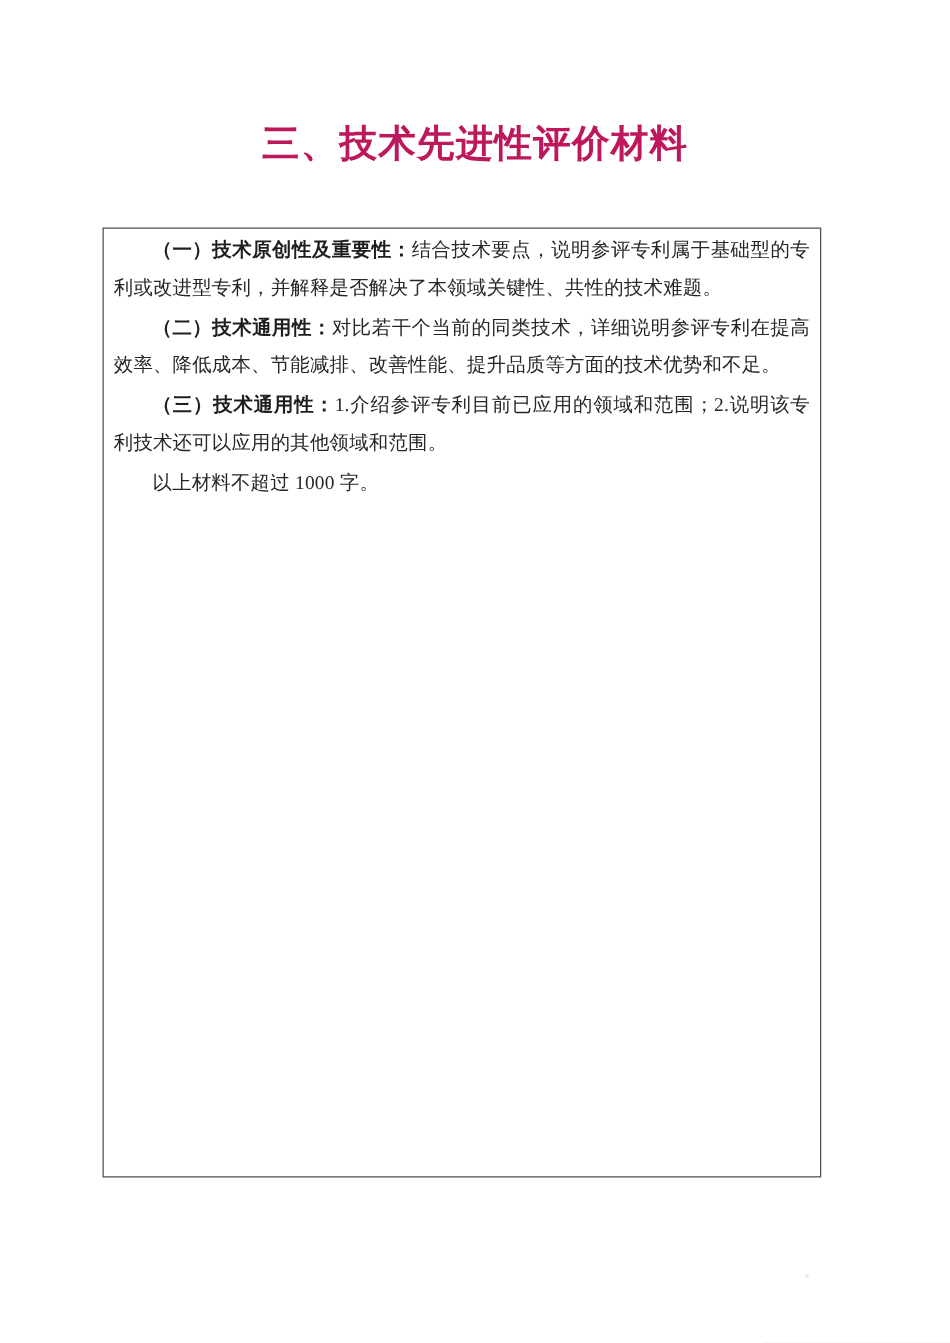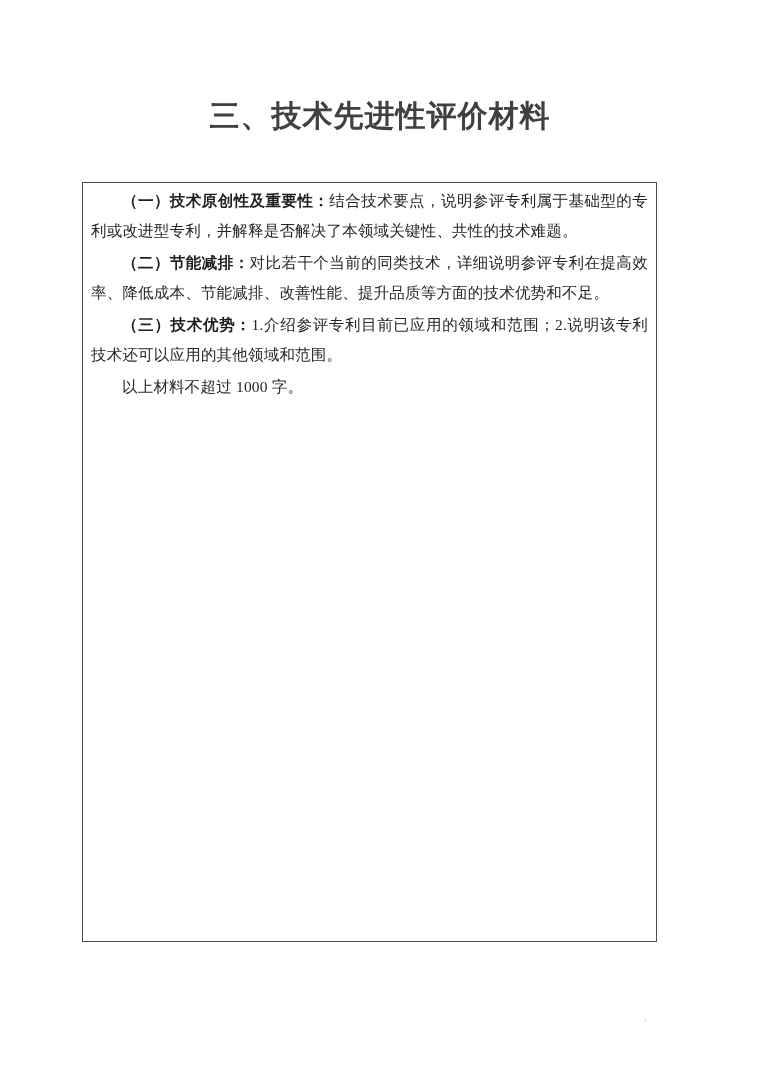--- a/index.html
+++ b/index.html
@@ -20,21 +20,21 @@
     position: absolute;
     top: 98px;
     left: 0;
     width: 100%;
     margin: 0;
     text-align: center;
     font-size: 30px;
     line-height: 36px;
     font-weight: 700;
     letter-spacing: 1px;
-    color: #404040;
+    color: #be185d;
     font-family: "Liberation Serif", "DejaVu Serif", serif;
   }
   .content-box {
     position: absolute;
     left: 82px;
     top: 182px;
     width: 575px;
     height: 760px;
     box-sizing: border-box;
     border: 1px solid #4d4d4d;
@@ -68,23 +68,23 @@
 <body>
 
 <div class="page">
 
   <h1 class="doc-title">三、技术先进性评价材料</h1>
 
   <div class="content-box">
 
     <p class="para"><span class="lead">（一）技术原创性及重要性：</span><span>结合技术要点，说明参评专利属于基础型的专利或改进型专利，并解释是否解决了本领域关键性、共性的技术难题。</span></p>
 
-    <p class="para"><span class="lead">（二）节能减排：</span><span>对比若干个当前的同类技术，详细说明参评专利在提高效率、降低成本、节能减排、改善性能、提升品质等方面的技术优势和不足。</span></p>
+    <p class="para"><span class="lead">（二）技术通用性：</span><span>对比若干个当前的同类技术，详细说明参评专利在提高效率、降低成本、节能减排、改善性能、提升品质等方面的技术优势和不足。</span></p>
 
-    <p class="para"><span class="lead">（三）技术优势：</span><span>1.介绍参评专利目前已应用的领域和范围；2.说明该专利技术还可以应用的其他领域和范围。</span></p>
+    <p class="para"><span class="lead">（三）技术通用性：</span><span>1.介绍参评专利目前已应用的领域和范围；2.说明该专利技术还可以应用的其他领域和范围。</span></p>
 
     <p class="para"><span class="lead"></span><span>以上材料不超过 1000 字。</span></p>
 
   </div>
 
   <div class="speck"></div>
 
 </div>
 
 </body></html>

